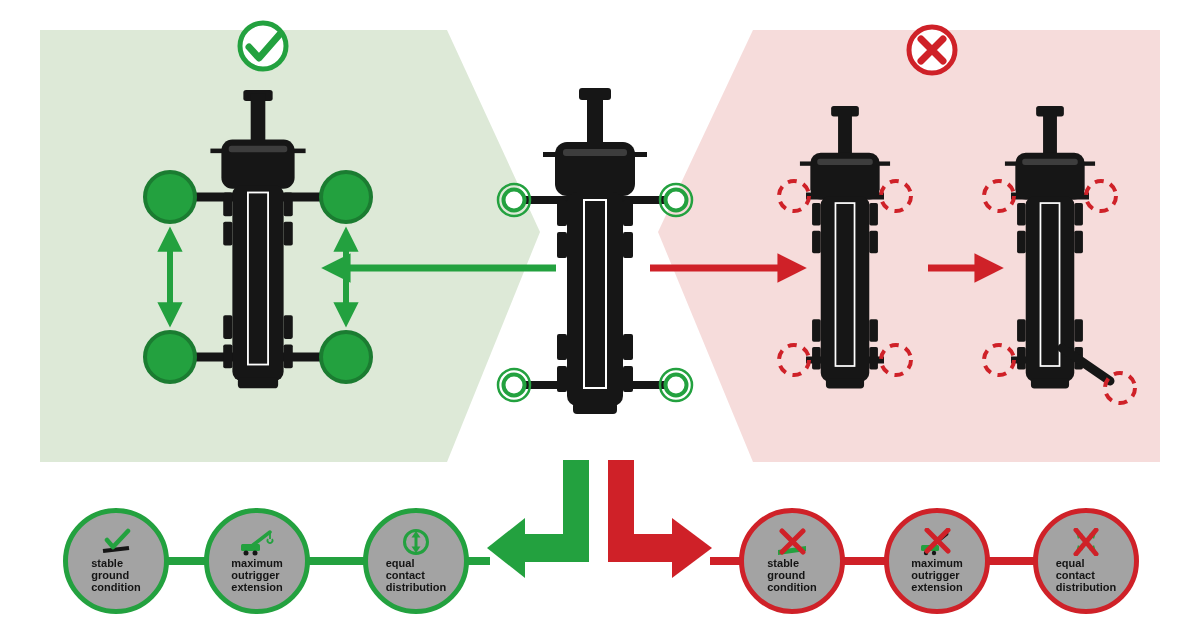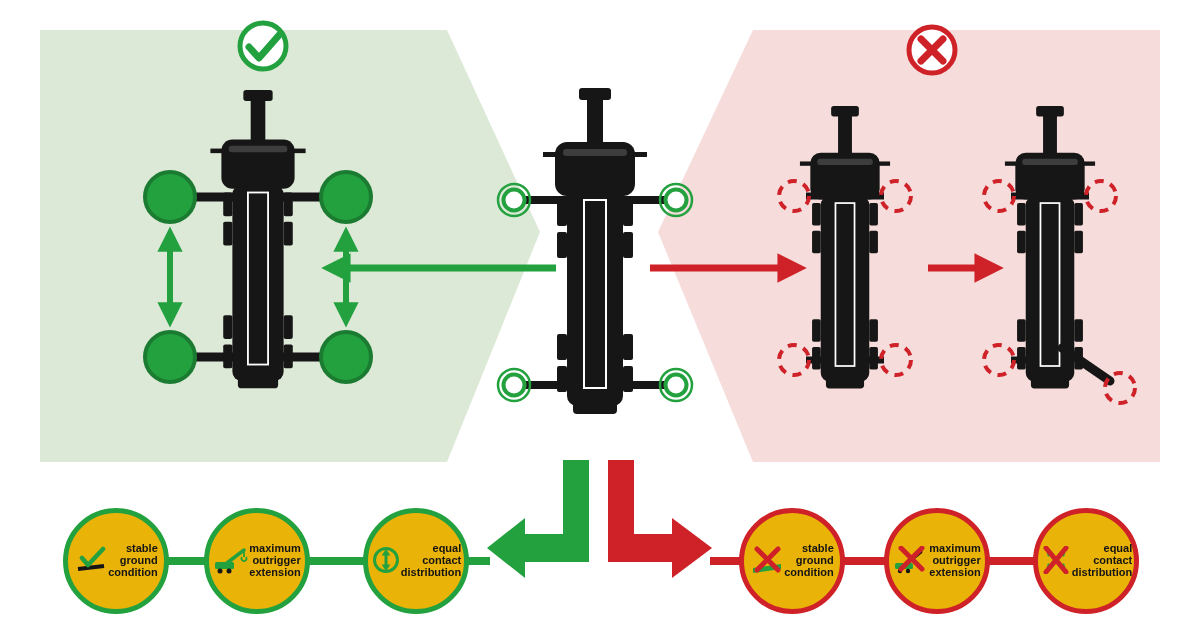--- a/index.html
+++ b/index.html
@@ -8,23 +8,23 @@
   }
   *{margin:0;padding:0;box-sizing:border-box}
   html,body{width:1200px;height:630px;background:#fff;overflow:hidden;
     font-family:"Liberation Sans",sans-serif}
   .canvas{position:relative;width:1200px;height:630px;background:#fff}
   .layer{position:absolute;left:0;top:0}
   .f-green{fill:var(--green)} .f-red{fill:var(--red)} .f-black{fill:var(--black)}
   .s-green{stroke:var(--green)} .s-red{stroke:var(--red)} .s-black{stroke:var(--black)}
   .s-greendark{stroke:var(--green-dark)}
   .bg-green{fill:var(--green-bg)} .bg-red{fill:var(--red-bg)}
-  .badge{position:absolute;width:106px;height:106px;border-radius:50%;background:#eab308;
-    display:flex;flex-direction:row;align-items:center;justify-content:center;
-    text-align:right;z-index:2}
+  .badge{position:absolute;width:106px;height:106px;border-radius:50%;background:#a3a3a3;
+    display:flex;flex-direction:column;align-items:center;justify-content:center;
+    text-align:left;z-index:2}
   .badge.green{border:5px solid var(--green)}
   .badge.red{border:5px solid var(--red)}
   .badge .icon{height:28px;display:flex;align-items:center;justify-content:center;margin-bottom:2px}
   .badge .label{font-size:11px;font-weight:bold;line-height:1.08;color:#141414}
   .badge .ln{display:block}
 </style>
 </head>
 <body>
 
 <div class="canvas">

